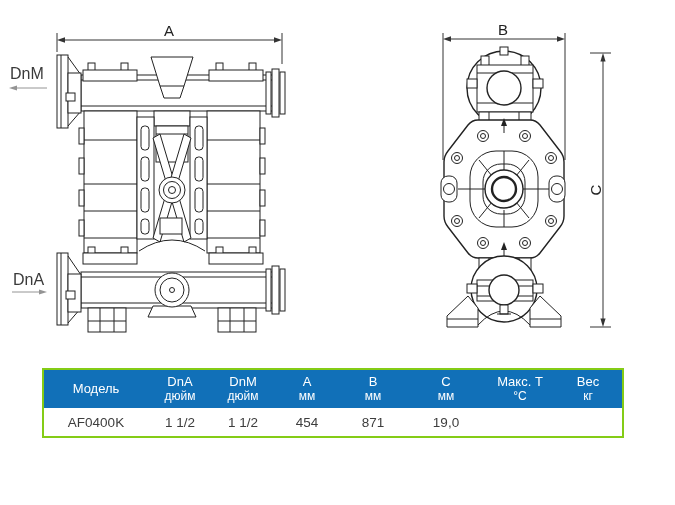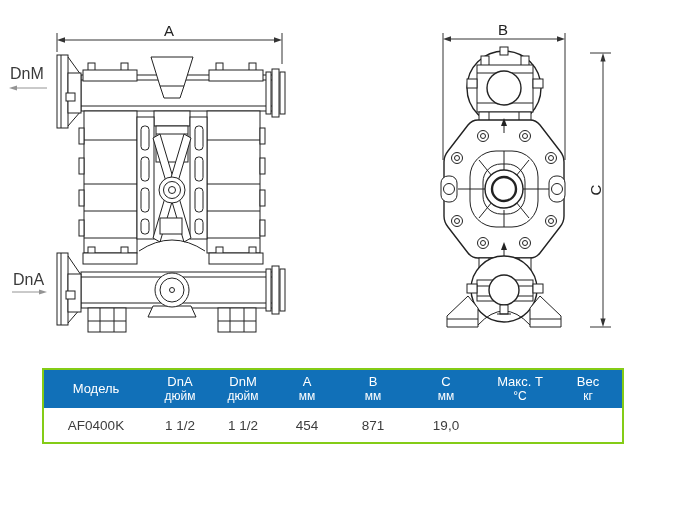--- a/index.html
+++ b/index.html
@@ -11,21 +11,21 @@
   
   .spec-table{position:absolute;left:42px;top:368px;width:578px;border:2px solid #84cc16;background:#fff;}
   .thead{display:grid;grid-template-columns:104px 64px 62px 66px 66px 80px 68px 68px;
          background:#1170B8;color:#fff;}
   .th{display:flex;flex-direction:column;align-items:center;justify-content:center;
       height:38px;line-height:1.1;}
   .col-label{font-size:13px;}
   .col-unit{font-size:12px;margin-top:1px;}
   .trow{display:grid;grid-template-columns:104px 64px 62px 66px 66px 80px 68px 68px;
         background:#fff;color:#3d3d3d;}
-  .td{display:flex;align-items:center;justify-content:center;height:34px;font-size:13.5px;}
+  .td{display:flex;align-items:center;justify-content:center;height:28px;font-size:13.5px;}
 </style>
 </head>
 <body>
 
 <div class="stage">
 
   <svg class="drawing-svg" width="675" height="378" viewBox="0 0 675 378">
 
     <g stroke="#333" stroke-width="1" fill="none">
       <line x1="57" y1="33" x2="57" y2="52"></line>

